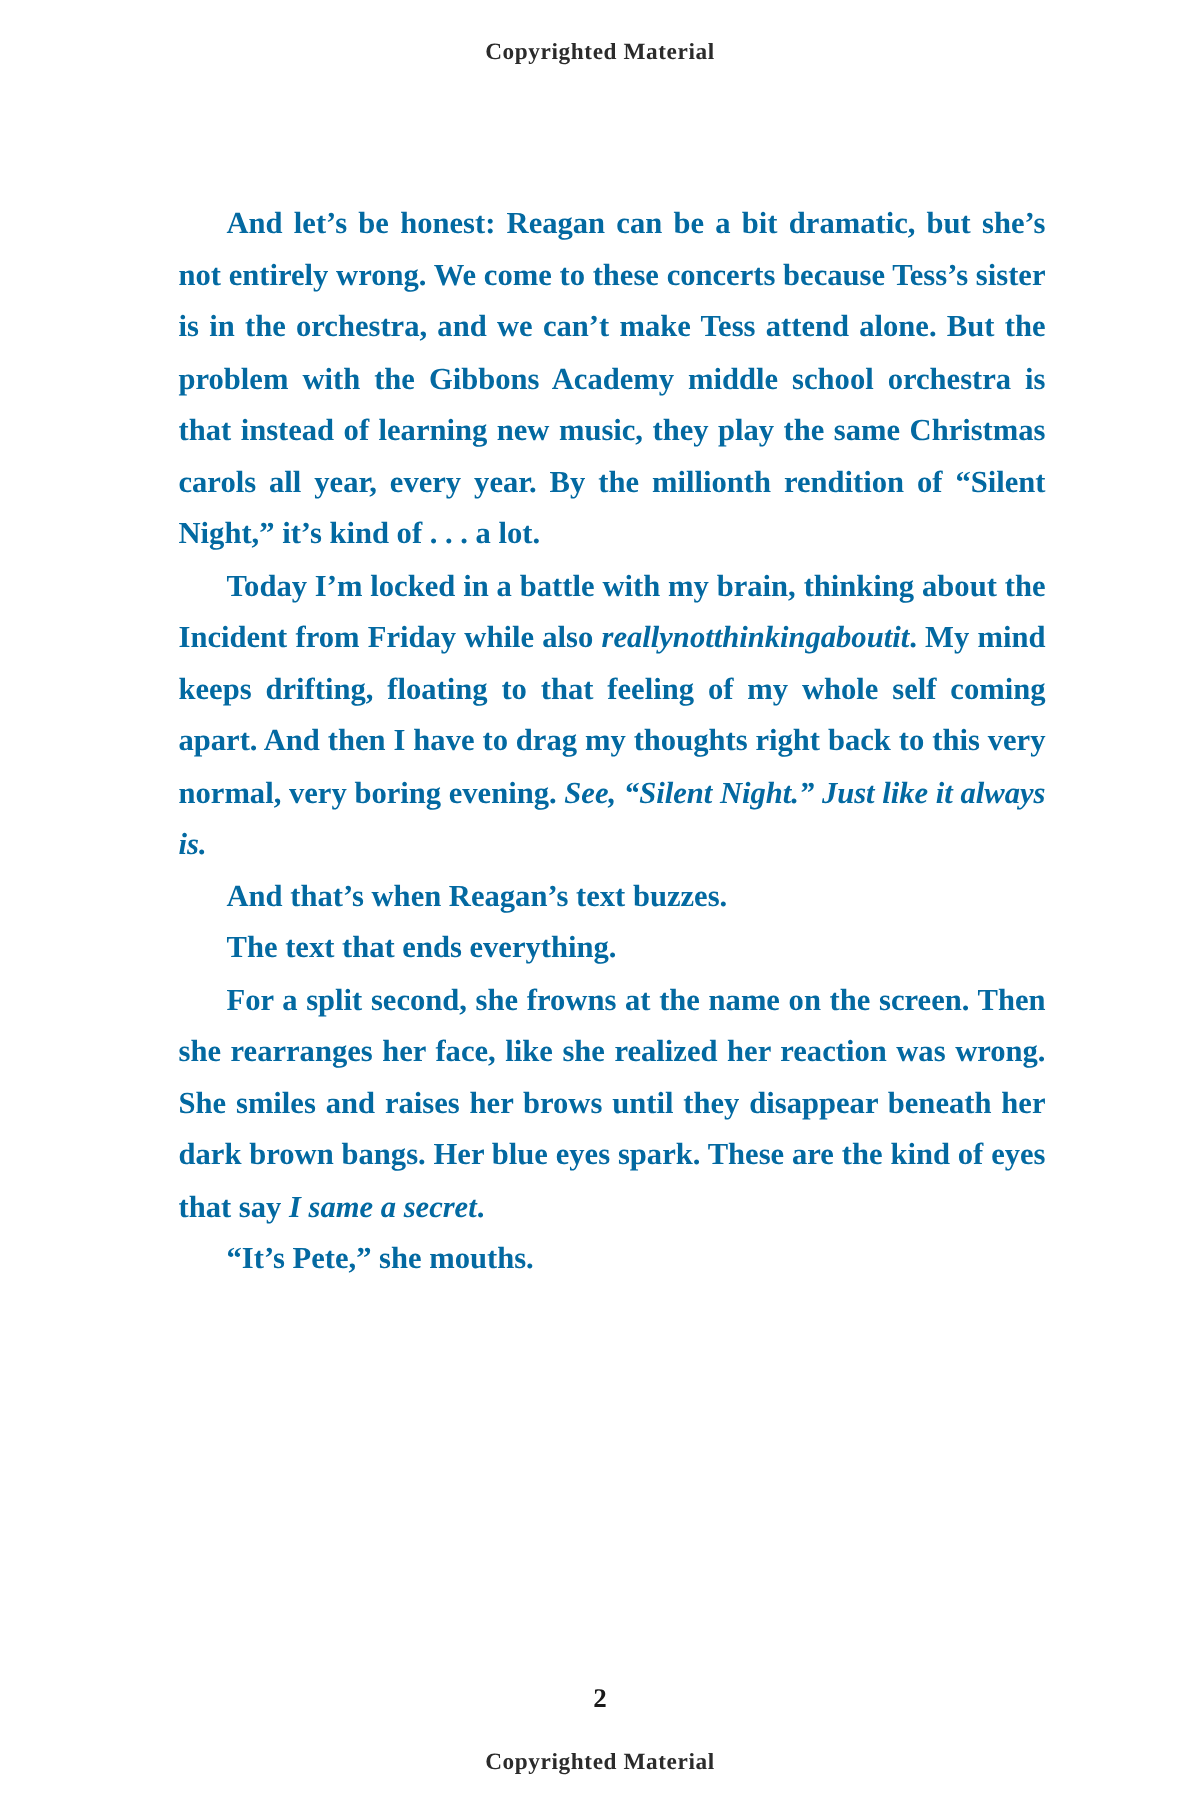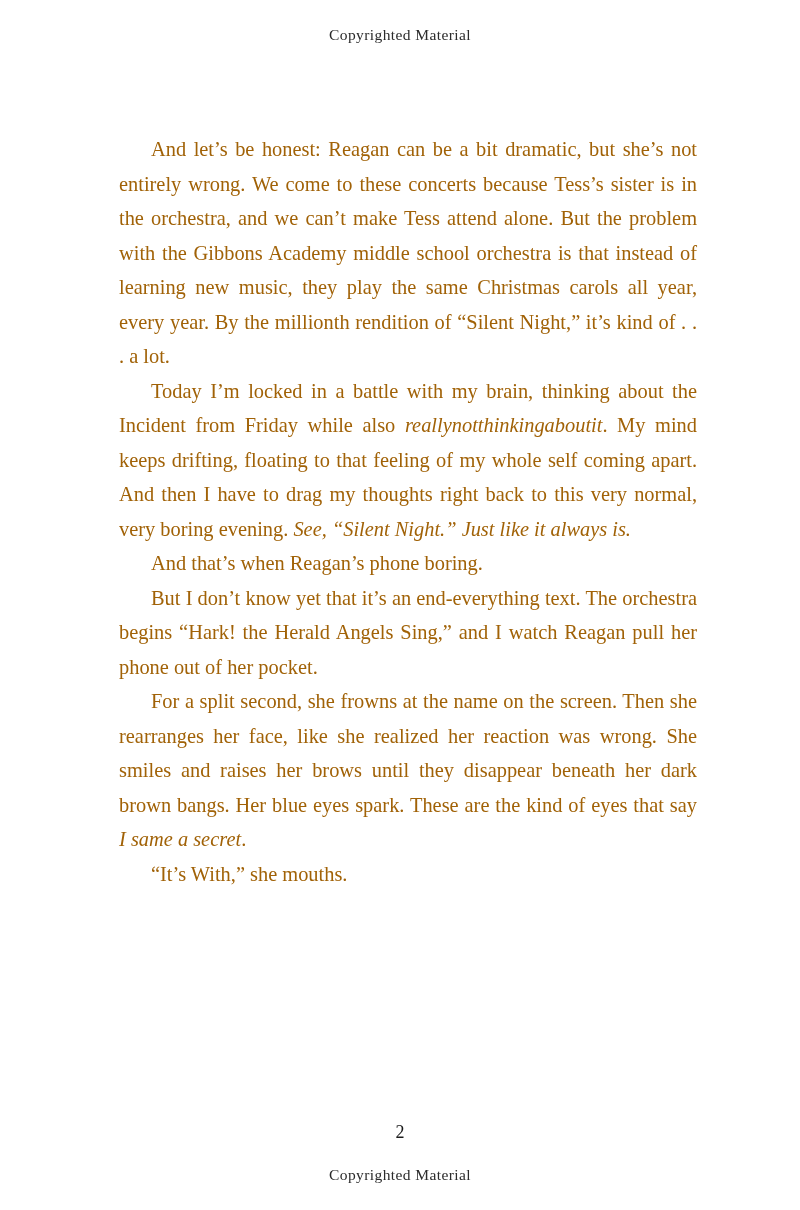--- a/index.html
+++ b/index.html
@@ -13,20 +13,21 @@
     position: relative;
     font-family: "Liberation Serif", serif;
     color: #141414;
     overflow: hidden;
   }
   .page {
     position: absolute;
     inset: 0;
     width: 636px;
     height: 1210px;
+    font-weight: bold;
   }
   .watermark {
     position: absolute;
     left: 0;
     width: 800px;
     text-align: center;
     font-family: "Liberation Serif", serif;
     font-size: 15.5px;
     letter-spacing: 0.4px;
     color: #2b2b2b;
@@ -41,21 +42,21 @@
     width: 578px;
   }
   p.para {
     margin: 0;
     font-size: 20.4px;
     line-height: 34.5px;
     text-align: justify;
     text-justify: inter-word;
     hyphens: none;
     text-indent: 32px;
-    color: #a16207;
+    color: #0369a1;
   }
   p.para i, p.para em {
     font-style: italic;
   }
   .folio {
     position: absolute;
     left: 0;
     top: 1122px;
     width: 800px;
     text-align: center;
@@ -75,23 +76,23 @@
 </head>
 <body>
 
 <div class="page">
 
   <div class="watermark watermark-top">Copyrighted Material</div>
 
   <div class="text-block" id="body-text">
       <p class="para no-stretch" id="para-1"><span>And let’s be honest: Reagan can be a bit dramatic, but she’s not entirely wrong. We come to these concerts because Tess’s sister is in the orchestra, and we can’t make Tess attend alone. But the problem with the Gibbons Academy middle school orchestra is that instead of learning new music, they play the same Christmas carols all year, every year. By the millionth rendition of “Silent Night,” it’s kind of . . . a lot.</span></p>
       <p class="para no-stretch" id="para-3"><span>Today I’m locked in a battle with my brain, thinking about the Incident from Friday while also </span><em>reallynotthinkingaboutit</em><span>. My mind keeps drifting, floating to that feeling of my whole self coming apart. And then I have to drag my thoughts right back to this very normal, very boring evening. </span><em>See, “Silent Night.” Just like it always is.</em></p>
-      <p class="para no-stretch" id="para-4"><span>And that’s when Reagan’s phone boring.</span></p>
-      <p class="para no-stretch" id="para-6"><span>But I don’t know yet that it’s an end-everything text. The orchestra begins “Hark! the Herald Angels Sing,” and I watch Reagan pull her phone out of her pocket.</span></p>
+      <p class="para no-stretch" id="para-4"><span>And that’s when Reagan’s text buzzes.</span></p>
+      <p class="para no-stretch" id="para-5"><span>The text that ends everything.</span></p>
       <p class="para no-stretch" id="para-7"><span>For a split second, she frowns at the name on the screen. Then she rearranges her face, like she realized her reaction was wrong. She smiles and raises her brows until they disappear beneath her dark brown bangs. Her blue eyes spark. These are the kind of eyes that say </span><em>I same a secret</em><span>.</span></p>
-      <p class="para no-stretch" id="para-8"><span>“It’s With,” she mouths.</span></p>
+      <p class="para no-stretch" id="para-8"><span>“It’s Pete,” she mouths.</span></p>
     </div>
 
   <div class="folio">2</div>
 
   <div class="watermark watermark-bottom">Copyrighted Material</div>
 
 </div>
 
 </body></html>

